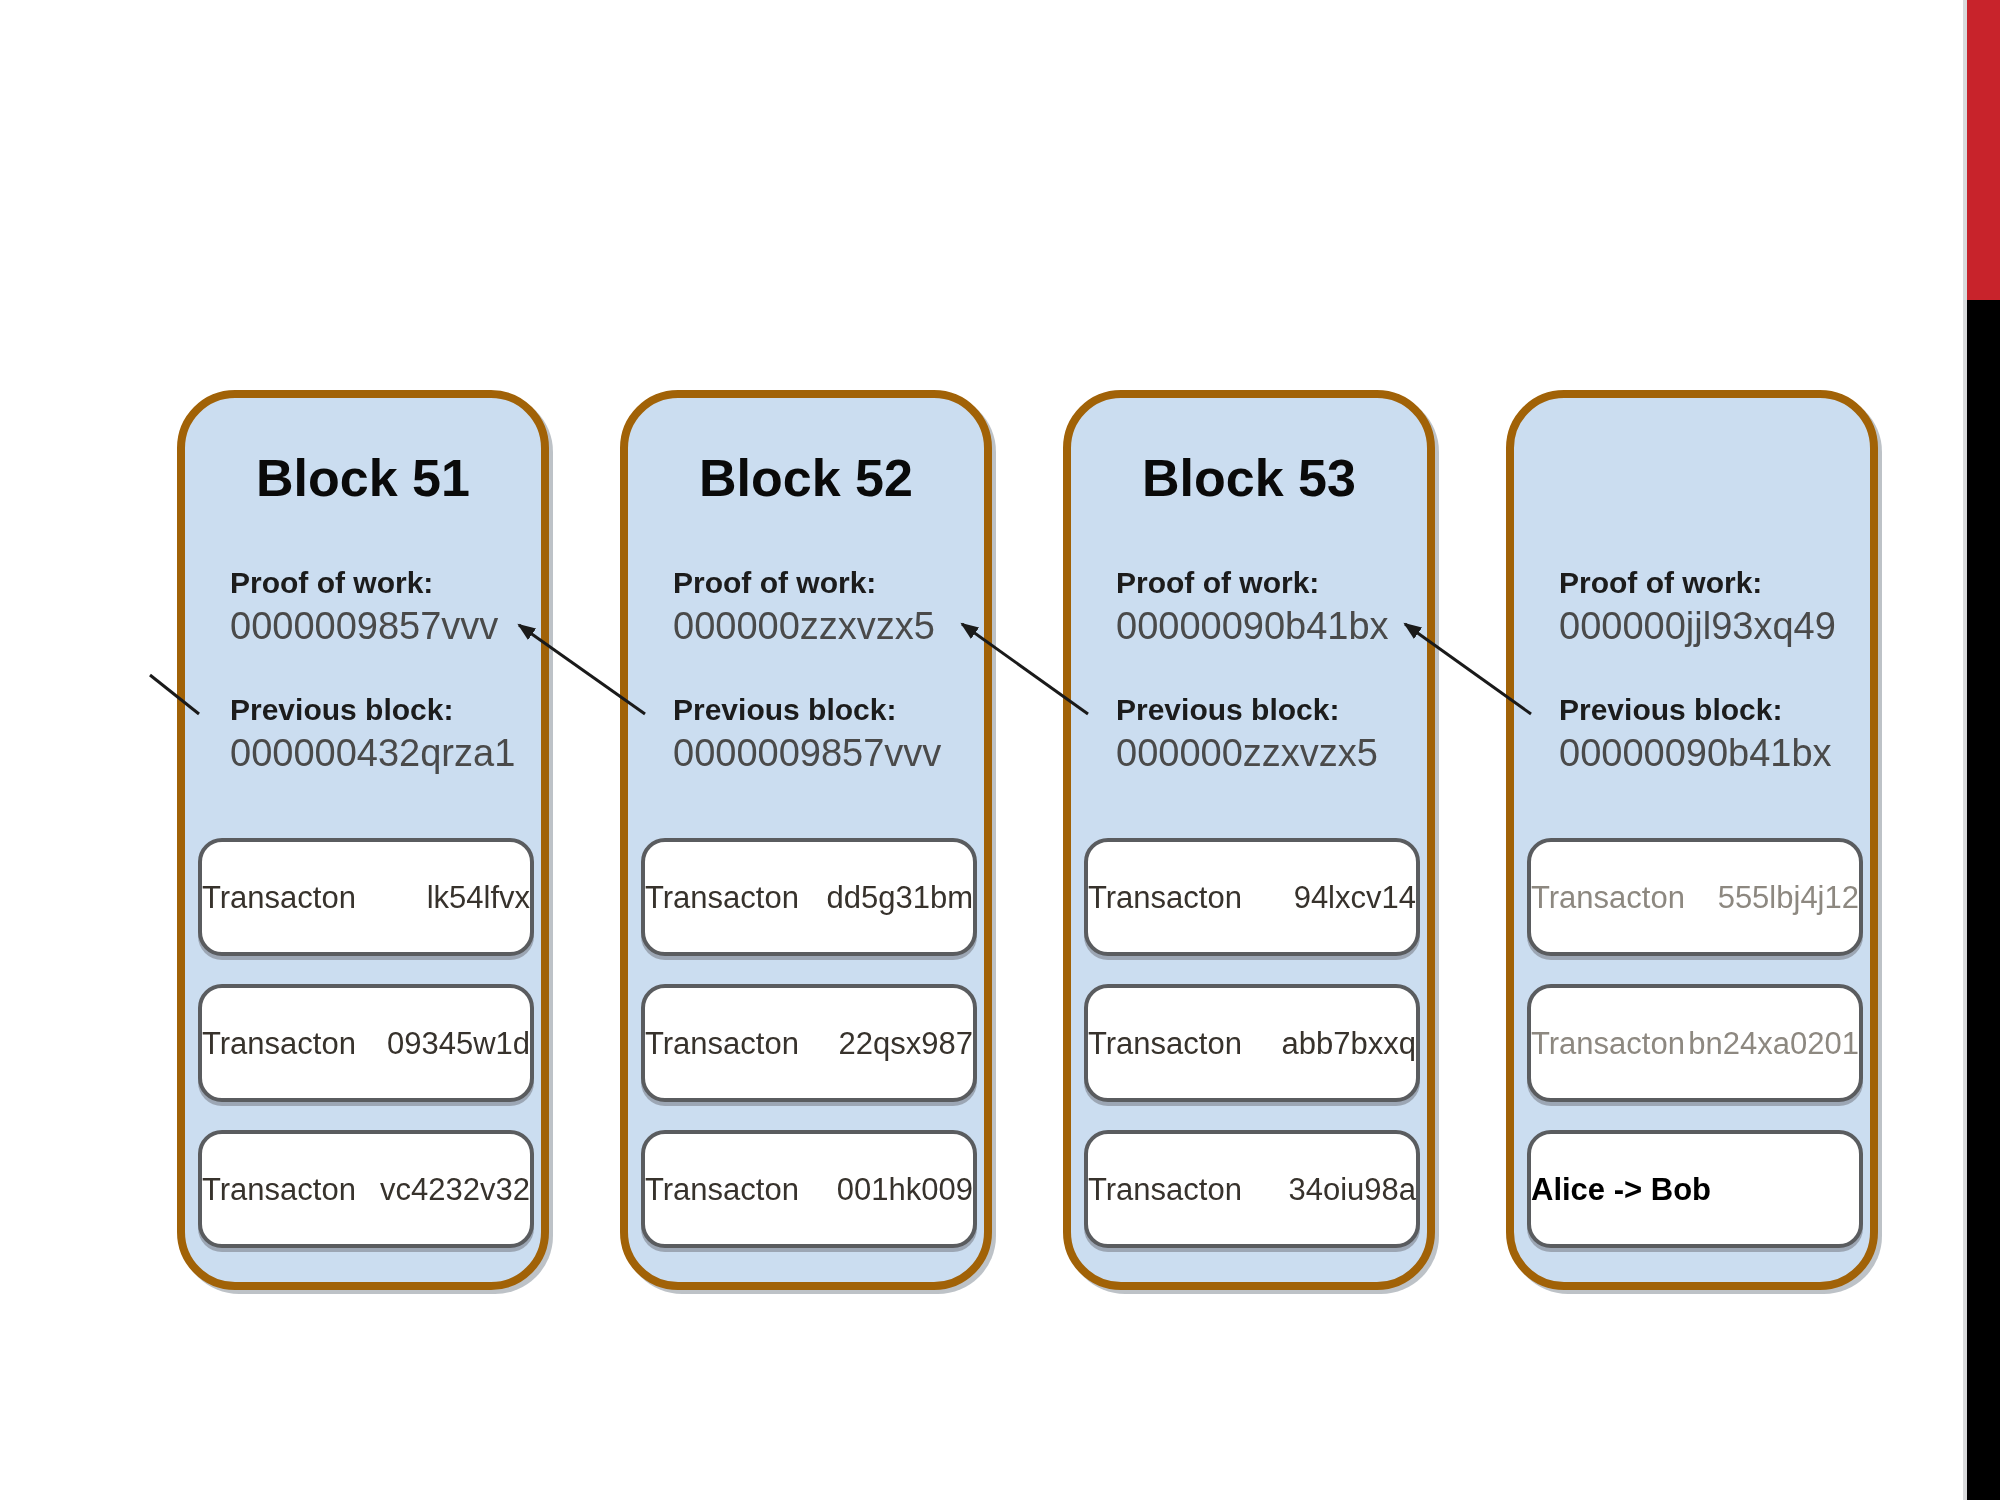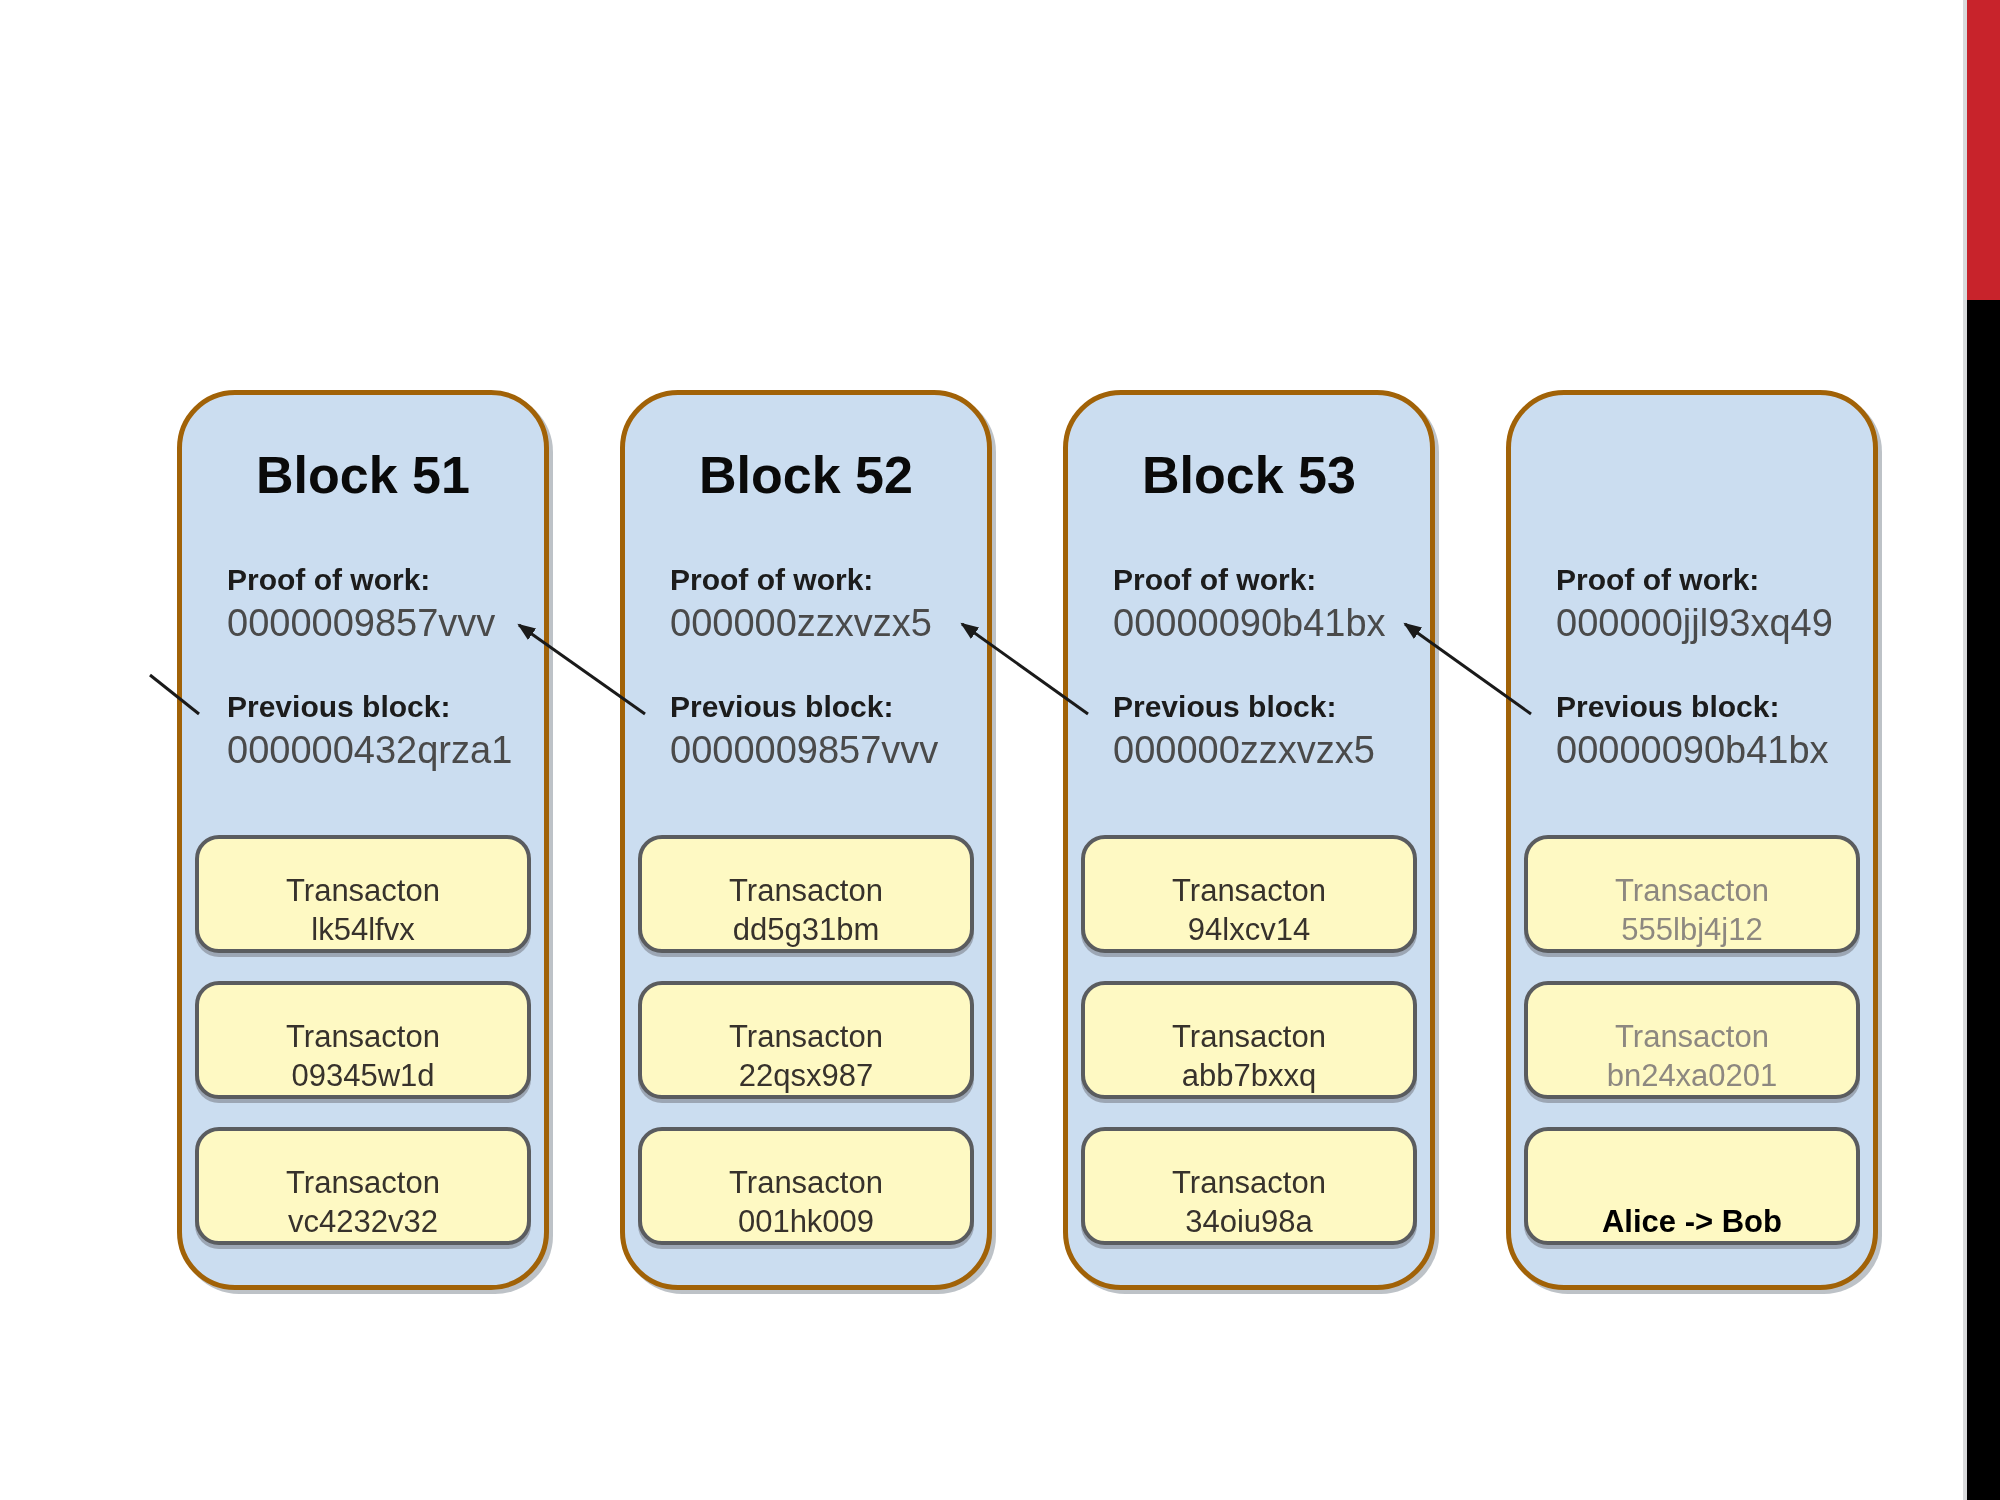--- a/index.html
+++ b/index.html
@@ -18,40 +18,40 @@
   }
   .slide-title .emph{font-weight:bold;letter-spacing:3px;margin:0 26px;}
   
   .edge-line{position:absolute;left:1963px;top:0;width:4px;height:1500px;background:#d9dadc;}
   .bar-red{position:absolute;left:1967px;top:0;width:33px;height:300px;background:#c8232b;}
   .bar-black{position:absolute;left:1967px;top:300px;width:33px;height:1200px;background:#000000;}
   
   .block{
     position:absolute;top:390px;width:372px;height:900px;
     background:#cbddf0;
-    border:5px solid #a16207;border-radius:58px;
+    border:8px solid #a16207;border-radius:58px;
     box-sizing:border-box;
     box-shadow:4px 4px 0 rgba(109,119,130,.45);
   }
   .b51{left:177px}.b52{left:620px}.b53{left:1063px}.b54{left:1506px}
   .block-title{
     position:absolute;top:50px;left:0;width:100%;
     text-align:center;font-size:52px;font-weight:bold;color:#0a0a0a;
   }
   .fl{position:absolute;left:45px;font-size:30px;font-weight:bold;color:#1c1c1c;white-space:nowrap;line-height:1.1;}
   .fv{position:absolute;left:45px;font-size:38px;color:#4a4a4a;white-space:nowrap;line-height:1.1;}
   .pow-l{top:168px}.pow-v{top:208px}.prev-l{top:295px}.prev-v{top:335px}
   
   .tx{
     position:absolute;left:13px;width:336px;height:118px;
-    background:#fef9c3;
+    background:#ffffff;
     border:4px solid #5a5c5f;border-radius:24px;
     box-sizing:border-box;
     box-shadow:0 4px 0 rgba(84,86,89,.4);
-    display:flex;flex-direction:column;align-items:center;justify-content:flex-end;
+    display:flex;flex-direction:row;align-items:center;justify-content:space-between;
     font-size:31px;line-height:39px;color:#37322c;text-align:center;
   }
   .tx1{top:440px}.tx2{top:586px}.tx3{top:732px}
   .tx.muted{color:#8d8880;}
   .tx.boldtx{font-weight:bold;color:#000;}
   
   #arrows{position:absolute;left:0;top:0;width:2000px;height:1500px;pointer-events:none;}
   .arrow{stroke:#1a1a1a;stroke-width:3;}
 </style>
 </head>

